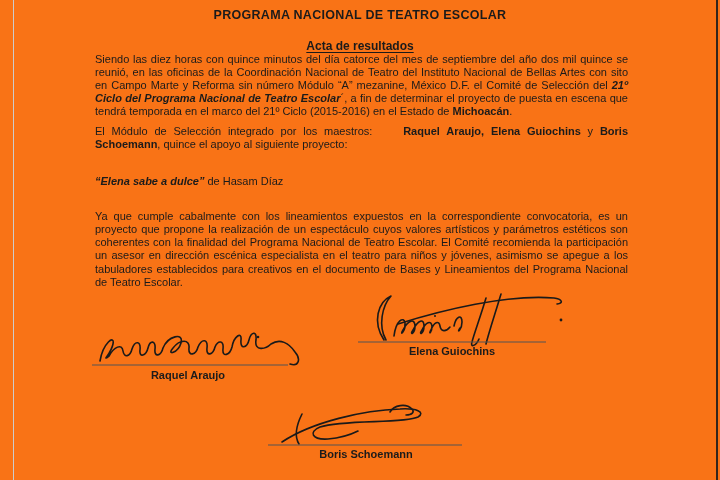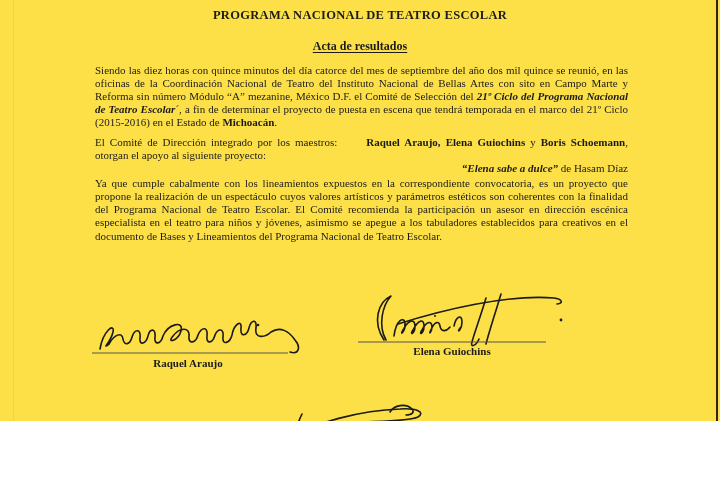--- a/index.html
+++ b/index.html
@@ -1,40 +1,40 @@
 <!DOCTYPE html>
 <html><head>
 <meta charset="utf-8">
 <style>
   html,body { margin:0; padding:0; background:#ffffff; }
   .page {
-    position:relative; width:720px; height:421px; background:#fde047;
-    font-family:Liberation Serif, serif;
+    position:relative; width:720px; height:480px; background:#f97316;
+    font-family:Liberation Sans, sans-serif;
     color:#1b1b1b; overflow:hidden;
   }
   .edge { position:absolute; top:0; bottom:0; }
   .edge-left  { left:13px; width:1px; background:#cccccc; }
   .edge-right { right:2px; width:2px; background:#33251c; }
 
   .doc-header { padding-top:9px; text-align:center; font-weight:bold;
     font-size:12.5px; line-height:13.5px; letter-spacing:0.3px; }
   .doc-subtitle { margin-top:16px; text-align:center; font-weight:bold;
     font-size:12px; text-decoration:underline; text-underline-offset:2px; }
 
   .content { width:533px; margin-left:95px; }
   .par { margin:0; font-size:11px; line-height:13.1px; text-align:justify; }
-  .par-intro { margin-top:10px; }
+  .par-intro { }
   .par-committee { margin-top:7px; }
-  .project { margin-top:0; text-align:right; font-size:11px; line-height:13px; }
-  .par-resolution { margin-top:2px; }
+  .project { margin-top:24px; text-align:left; font-size:11px; line-height:13px; }
+  .par-resolution { margin-top:22px; }
 
   .sig { position:absolute; }
   .sig svg { display:block; overflow:visible; }
   .sig-name { text-align:center; font-weight:bold; font-size:11px; line-height:12px; margin-top:1px; }
-  .sig-raquel { left:90px;  top:316px; width:196px; }
+  .sig-raquel { left:90px;  top:328px; width:196px; }
   .sig-elena  { left:358px; top:292px; width:188px; }
   .sig-boris  { left:266px; top:402px; width:200px; }
 
   .ink { fill:none; stroke:#1a1a1a; stroke-width:1.6; stroke-linecap:round; stroke-linejoin:round; }
   .rule { stroke:#555555; stroke-width:1.1; }
 </style>
 </head>
 <body>
 
 <div class="page">
@@ -42,21 +42,21 @@
   <div class="edge edge-right"></div>
 
   <header class="doc-header">
     <div>PROGRAMA NACIONAL DE TEATRO ESCOLAR</div>
   </header>
 
   <div class="doc-subtitle">Acta de resultados</div>
 
   <div class="content">
     <p class="par par-intro"><span>Siendo las diez horas con quince minutos del día catorce del mes de septiembre del año dos mil quince se reunió, en las oficinas de la Coordinación Nacional de Teatro del Instituto Nacional de Bellas Artes con sito en Campo Marte y Reforma sin número Módulo “A” mezanine, México D.F. el Comité de Selección del </span><span style="font-weight: bold; font-style: italic;">21º Ciclo del Programa Nacional de Teatro Escolar</span><span>´, a fin de determinar el proyecto de puesta en escena que tendrá temporada en el marco del 21º Ciclo (2015-2016) en el Estado de </span><span style="font-weight: bold;">Michoacán</span><span>.</span></p>
-    <p class="par par-committee"><span>El Comité de Dirección integrado por los maestros: </span><span style="font-weight: bold; padding-left: 24px;">Raquel Araujo, Elena Guiochins</span><span> y </span><span style="font-weight: bold;">Boris Schoemann</span><span>, otorgan el apoyo al siguiente proyecto:</span></p>
+    <p class="par par-committee"><span>El Módulo de Selección integrado por los maestros: </span><span style="font-weight: bold; padding-left: 24px;">Raquel Araujo, Elena Guiochins</span><span> y </span><span style="font-weight: bold;">Boris Schoemann</span><span>, quince el apoyo al siguiente proyecto:</span></p>
 
     <div class="project">
       <div><span style="font-weight: bold; font-style: italic;">“Elena sabe a dulce”</span><span> de Hasam Díaz</span></div>
     </div>
 
     <p class="par par-resolution"><span>Ya que cumple cabalmente con los lineamientos expuestos en la correspondiente convocatoria, es un proyecto que propone la realización de un espectáculo cuyos valores artísticos y parámetros estéticos son coherentes con la finalidad del Programa Nacional de Teatro Escolar. El Comité recomienda la participación un asesor en dirección escénica especialista en el teatro para niños y jóvenes, asimismo se apegue a los tabuladores establecidos para creativos en el documento de Bases y Lineamientos del Programa Nacional de Teatro Escolar.</span></p>
   </div>
 
   <div class="sig sig-raquel">
     <svg width="230" height="40" viewBox="0 0 230 40">

